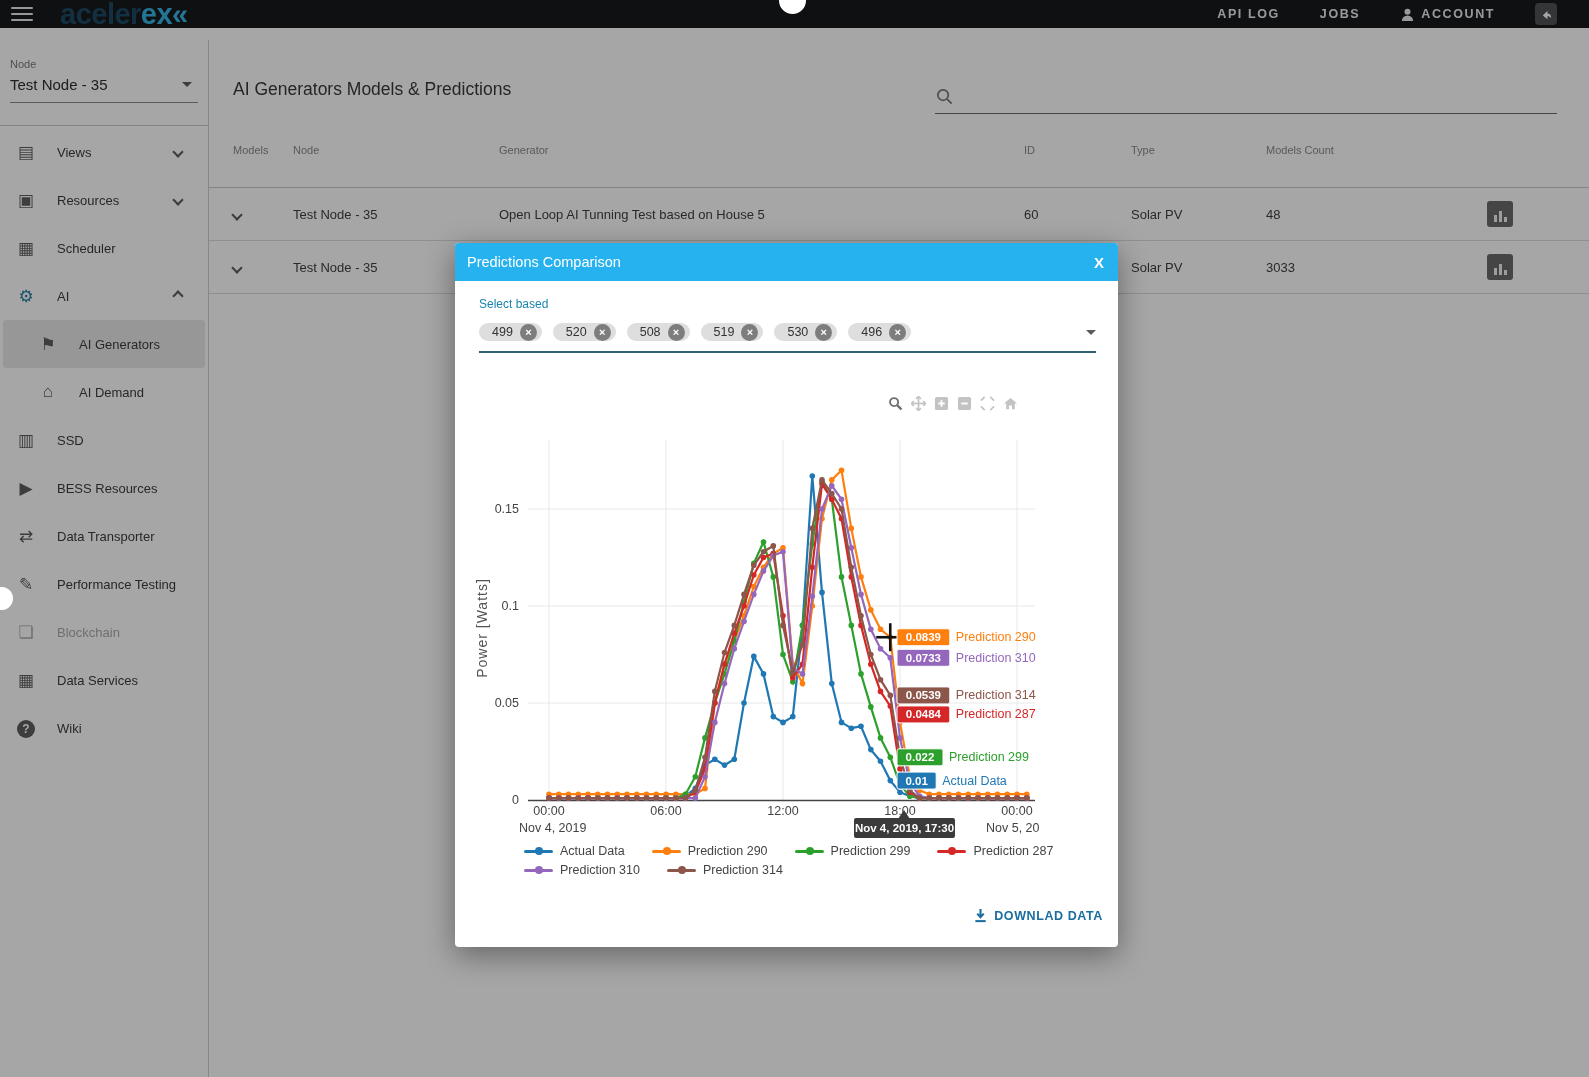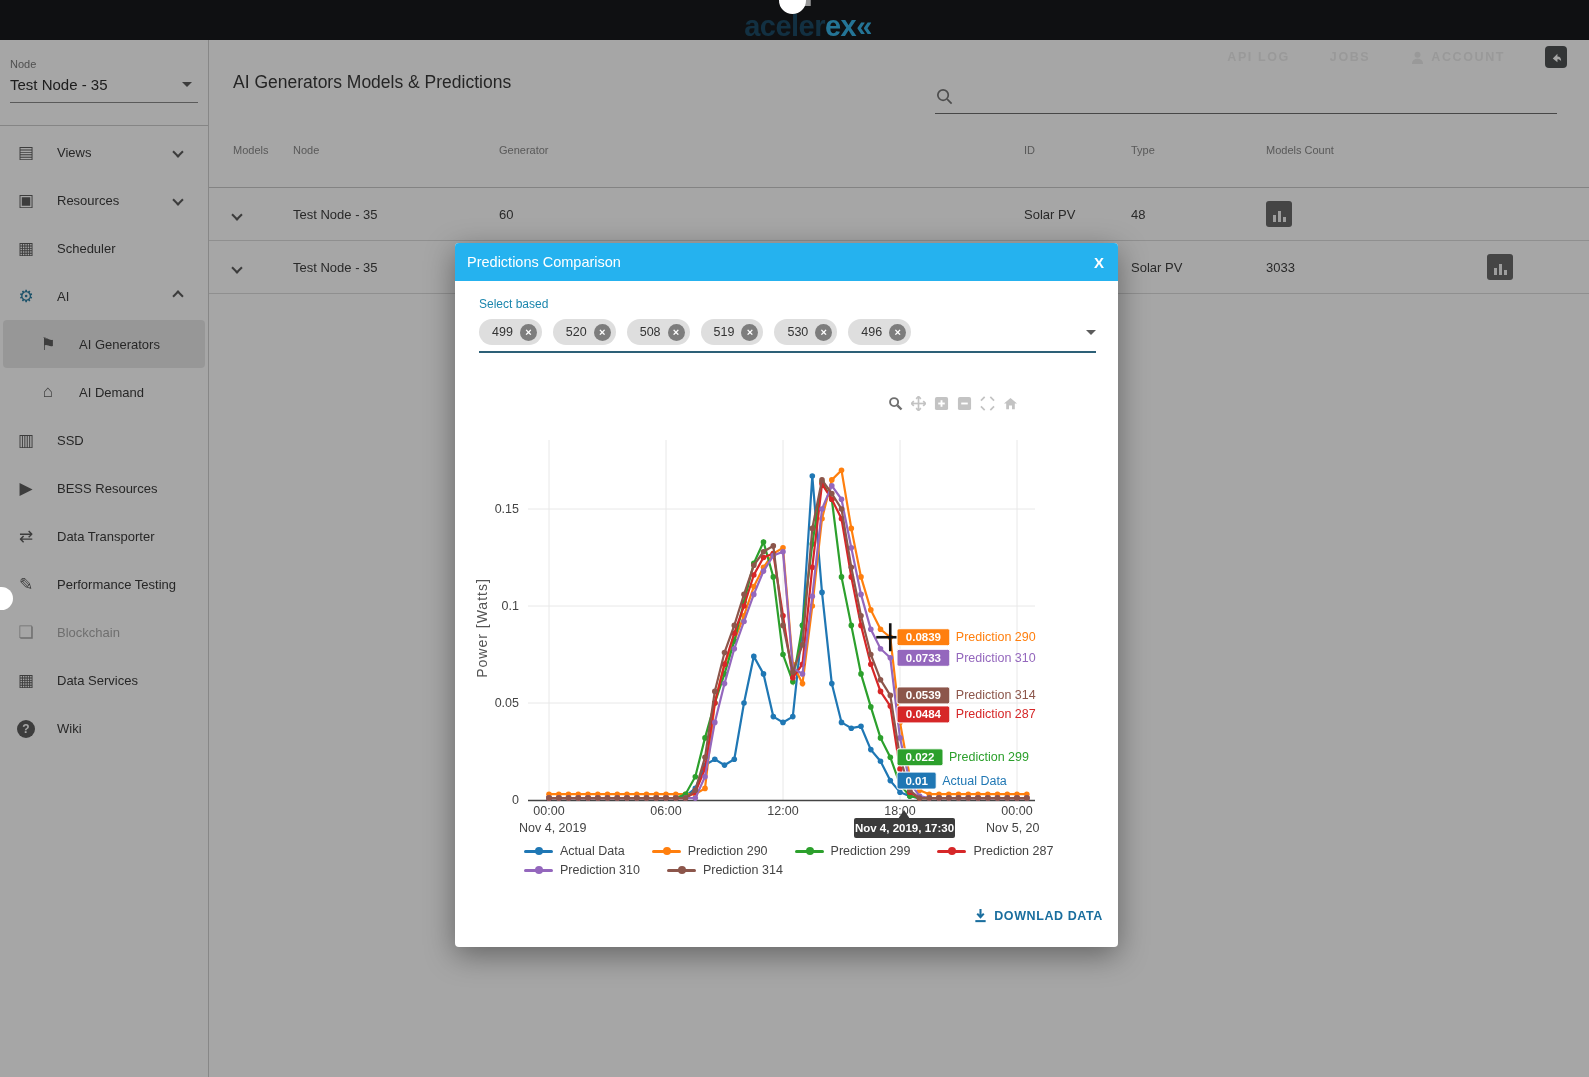--- a/index.html
+++ b/index.html
@@ -1,26 +1,26 @@
 <!DOCTYPE html>
 <html><head>
 <meta charset="utf-8">
 <style>
   html,body{margin:0;padding:0;width:1589px;height:1077px;overflow:hidden;background:#fff;
     font-family:"Liberation Sans", sans-serif;}
   *{box-sizing:border-box;}
   .app{position:absolute;inset:0;background:#fff;}
   
-  .topbar{position:absolute;left:0;top:0;width:100%;height:40px;background:#181a1c;display:flex;align-items:center;z-index:10;flex-direction:column;}
+  .topbar{position:absolute;left:0;top:0;width:100%;height:28px;background:#181a1c;display:flex;align-items:center;z-index:10;}
   .hamburger{width:22px;height:14px;margin-left:11px;display:flex;flex-direction:column;justify-content:space-between;cursor:pointer;}
   .hamburger span{display:block;height:2px;background:#e8e8e8;border-radius:1px;}
   .logo{margin-left:27px;font-size:29px;font-weight:bold;letter-spacing:-.5px;line-height:40px;}
   .logo .lp{color:#1d4b66;}
   .logo .la{color:#38b3e6;}
-  .topnav{margin-left:auto;display:flex;align-items:center;gap:40px;padding-right:22px;color:#ececec;font-size:12.5px;font-weight:bold;letter-spacing:1.6px;}
+  .topnav{margin-left:auto;display:flex;align-items:center;gap:40px;padding-right:32px;color:#ececec;font-size:12.5px;font-weight:bold;letter-spacing:1.6px;}
   .topnav .item{cursor:pointer;display:flex;align-items:center;gap:6px;}
   .fb-icon{width:22px;height:22px;background:#4f5254;border-radius:4px;display:flex;align-items:center;justify-content:center;}
   
   .sidebar{position:absolute;left:0;top:40px;width:209px;bottom:0;background:#fff;border-right:1px solid #cfcfcf;}
   .node-select{padding:18px 10px 0 10px;cursor:pointer;}
   .node-label{font-size:11px;color:#7b7b7b;}
   .node-value{display:flex;align-items:center;justify-content:space-between;font-size:15px;color:#2e2e2e;
     border-bottom:1px solid #8a8a8a;padding:6px 6px 9px 0;}
   .tri-down{width:0;height:0;border-left:5px solid transparent;border-right:5px solid transparent;border-top:5px solid #5c5c5c;}
   .side-sep{border-bottom:1px solid #cdcdcd;margin-top:22px;}
@@ -35,21 +35,21 @@
   .side-item.disabled .s-icon{color:#ababab;}
   .side-item .chev{position:absolute;right:26px;}
   .chev{width:8px;height:8px;border-right:2px solid #5c5c5c;border-bottom:2px solid #5c5c5c;display:inline-block;}
   .chev.down{transform:rotate(45deg);}
   .chev.up{transform:rotate(-135deg);}
   .wiki-circ{width:18px;height:18px;border-radius:50%;background:#5e5e5e;color:#fff;font-size:12px;font-weight:bold;
     display:inline-flex;align-items:center;justify-content:center;}
   
   .content{position:absolute;left:209px;top:40px;right:0;bottom:0;background:#fff;}
   .page-head{position:relative;height:80px;}
-  .page-title{position:absolute;left:24px;top:32px;font-size:17.5px;font-weight:500;color:#3a3a3a;margin:0;}
+  .page-title{position:absolute;left:24px;top:39px;font-size:17.5px;font-weight:500;color:#3a3a3a;margin:0;}
   .search{position:absolute;left:726px;right:32px;top:40px;border-bottom:1px solid #6e6e6e;height:34px;display:flex;align-items:center;}
   .search input{border:0;outline:0;flex:1;font-size:14.5px;color:#444;background:transparent;font-family:inherit;}
   .search input::placeholder{color:#9a9a9a;}
   .gtable{margin-top:8px;}
   .trow,.thead{display:grid;grid-template-columns:60px 206px 525px 107px 135px 221px 1fr;padding-left:24px;align-items:center;}
   .thead{height:60px;align-items:start;padding-top:16px;border-bottom:1px solid #c9c9c9;}
   .thead .th{font-size:11px;color:#8a8a8a;}
   .trow{height:53px;border-bottom:1px solid #dcdcdc;font-size:13px;color:#3f3f3f;}
   .chart-btn{width:26px;height:26px;border-radius:3px;background:#6a6a6a;display:flex;align-items:flex-end;justify-content:center;gap:2px;
     padding-bottom:5px;cursor:pointer;}
@@ -58,21 +58,21 @@
   .dim{position:absolute;inset:0;background:rgba(0,0,0,.35);z-index:50;}
   .white-dot{position:absolute;background:#fff;border-radius:50%;z-index:60;}
   
   .modal{position:absolute;left:455px;top:243px;width:663px;height:704px;background:#fff;z-index:100;
     border-radius:4px;box-shadow:0 8px 30px rgba(0,0,0,.4);}
   .modal-head{height:38px;background:#25b2ef;border-radius:4px 4px 0 0;display:flex;align-items:center;
     color:#fff;font-size:14.5px;padding:0 14px 0 12px;}
   .modal-close{margin-left:auto;font-weight:bold;font-size:15px;cursor:pointer;}
   .m-select-label{position:absolute;left:24px;top:54px;font-size:12px;color:#1b86ad;}
   .chips-row{position:absolute;left:24px;top:72px;right:22px;height:34px;display:flex;align-items:center;gap:11px;cursor:pointer;}
-  .chip{height:26px;background:#dedede;border-radius:14px;display:inline-flex;align-items:center;
+  .chip{height:18px;background:#dedede;border-radius:14px;display:inline-flex;align-items:center;
     padding:0 5px 0 13px;font-size:12.5px;color:#333;}
   .chip .rm{width:17px;height:17px;border-radius:50%;background:#7d7d7d;color:#fff;font-size:11px;font-weight:bold;
     display:inline-flex;align-items:center;justify-content:center;margin-left:7px;cursor:pointer;}
   .dd-caret{margin-left:auto;}
   .select-underline{position:absolute;left:24px;top:108px;right:22px;border-bottom:2px solid #2d6077;}
   .plotly-toolbar{position:absolute;top:152px;right:98px;display:flex;gap:4px;align-items:center;}
   .pt-icon{width:19px;height:17px;display:flex;align-items:center;justify-content:center;cursor:pointer;}
   .legend{position:absolute;left:69px;top:601px;width:560px;}
   .lg-row{display:flex;gap:27px;margin-bottom:5px;}
   .lg-item{display:flex;align-items:center;gap:7px;font-size:12.5px;color:#444;}
@@ -198,20 +198,21 @@
           <div class="th">Generator</div>
           <div class="th">ID</div>
           <div class="th">Type</div>
           <div class="th">Models Count</div>
           <div class="th"></div>
         </div>
       <div id="table-body">
           <div class="trow">
             <div><span class="chev down"></span></div>
             <div>Test Node - 35</div>
+            <div>Open Loop AI Tunning Test based on House 5</div>
             <div>60</div>
             <div>Solar PV</div>
             <div>48</div>
             <div>
               <span class="chart-btn">
                 <i style="height: 7px;"></i>
                 <i style="height: 11px;"></i>
                 <i style="height: 5px;"></i>
               </span>
             </div>

